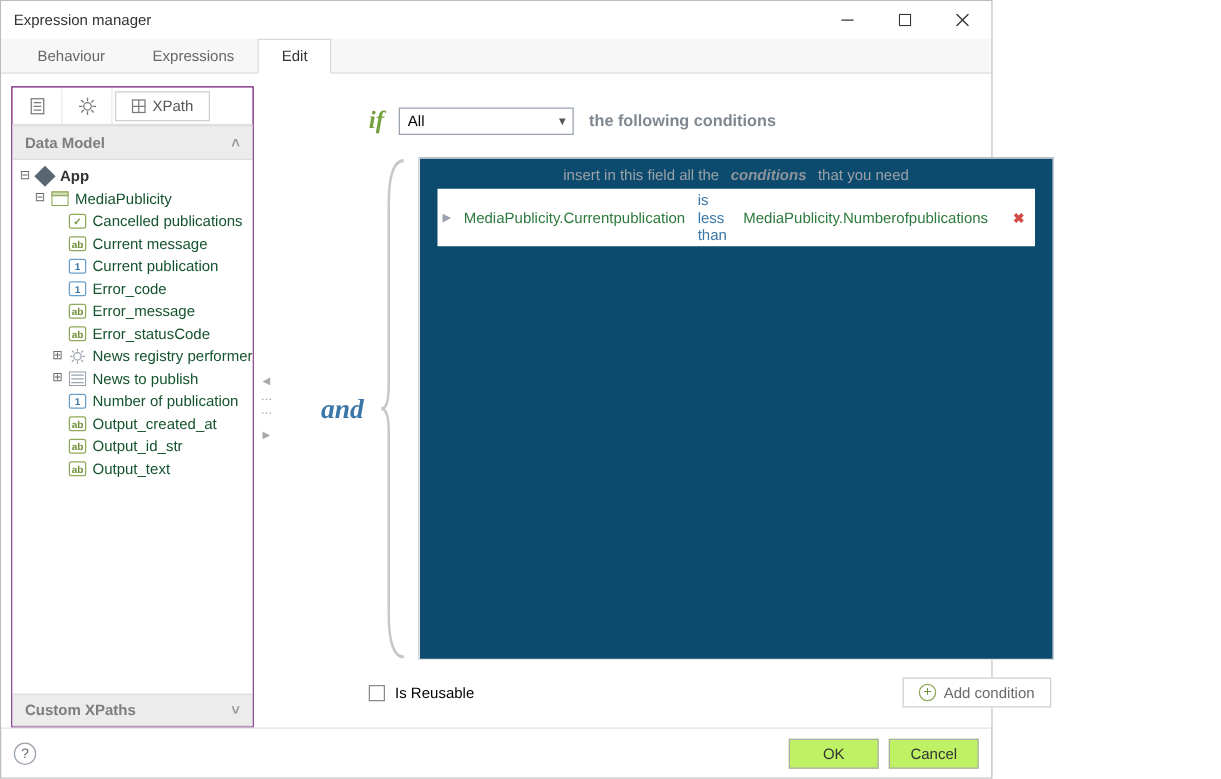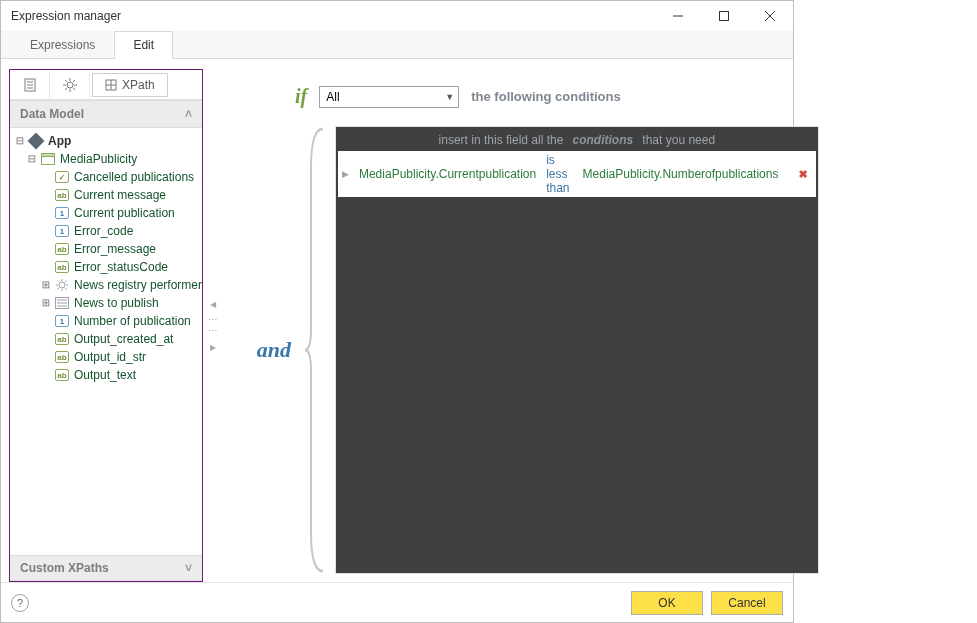--- a/index.html
+++ b/index.html
@@ -53,41 +53,41 @@
 .if-kw { font-family: Georgia, 'Times New Roman', serif; font-style: italic; font-weight: bold; font-size: 20px; color: #76a13f; text-align: right; }
 .combo { width: 140px; height: 22px; border: 1px solid #9aa3ad; background: #fff; display: flex; align-items: center; justify-content: space-between; padding: 0 4px 0 6px; cursor: pointer; }
 .combo .arrow { font-size: 9px; color: #555; }
 .following { color: #7f8790; font-weight: bold; font-size: 13px; }
 
 .and-block { flex: 1; display: flex; gap: 8px; min-height: 0; padding-left: 0; }
 .and-label { width: 60px; display: flex; align-items: center; justify-content: flex-end; padding-right: 4px; }
 .and-kw { font-family: Georgia, 'Times New Roman', serif; font-style: italic; font-weight: bold; font-size: 22px; color: #3a77a8; }
 .brace { width: 24px; }
 .brace svg { height: 100%; width: 100%; }
-.conditions-box { flex: 1; background: #404040; border: 1px solid #e2e2e2; padding: 4px 2px; display: flex; flex-direction: column; }
+.conditions-box { flex: 1; background: #0c4a6e; border: 1px solid #e2e2e2; padding: 4px 14px; display: flex; flex-direction: column; }
 .placeholder-row { text-align: center; color: #9ba2a8; font-size: 11px; padding: 2px 0; }
 .placeholder-row .em { font-style: italic; font-weight: bold; color: #8c949b; }
 .cond-row { display: flex; align-items: center; gap: 10px; background: #fff; padding: 2px 8px 2px 4px; margin: 2px 0; font-size: 11px; }
 .cond-row .handle { color: #9aa3ad; font-size: 9px; width: 10px; text-align: center; }
 .operand { color: #2d7a3d; }
 .operator { color: #3a77a8; }
 .cond-row .spacer { flex: 1; }
 .cond-row .del { color: #d24a43; font-weight: bold; cursor: pointer; font-size: 11px; }
 
 .footer-row { display: flex; align-items: center; padding: 14px 2px 8px 60px; gap: 8px; }
 .checkbox { width: 13px; height: 13px; border: 1px solid #8b8b8b; background: #fff; cursor: pointer; }
 .footer-row .spacer { flex: 1; }
 .add-btn { border: 1px solid #cfcfcf; background: #fff; padding: 4px 12px; display: flex; align-items: center; gap: 6px; color: #6a6a6a; cursor: pointer; }
 .plus-circ { width: 14px; height: 14px; border: 1px solid #8fa95a; border-radius: 50%; display: flex; align-items: center; justify-content: center; color: #6f9038; font-size: 11px; line-height: 1; }
 
 
 .bottombar { height: 40px; border-top: 1px solid #e2e2e2; display: flex; align-items: center; padding: 0 10px; gap: 8px; }
 .help { width: 18px; height: 18px; border: 1px solid #9aa3ad; border-radius: 50%; display: flex; align-items: center; justify-content: center; color: #6a6a6a; font-size: 11px; cursor: pointer; }
 .bottombar .spacer { flex: 1; }
-.btn { min-width: 72px; height: 24px; border: 1px solid #adadad; background: #fde047; display: flex; align-items: center; justify-content: center; cursor: pointer; color: #333; }
+.btn { min-width: 72px; height: 24px; border: 1px solid #adadad; background: #bef264; display: flex; align-items: center; justify-content: center; cursor: pointer; color: #333; }
 </style>
 </head>
 <body>
 
 <div class="window">
 
   <div class="titlebar">
     <span class="titlebar-title">Expression manager</span>
     <div class="titlebar-spacer"></div>
     <div class="titlebar-btn">
@@ -102,20 +102,21 @@
       </div>
     <div class="titlebar-btn close">
         <svg width="10" height="10" viewBox="0 0 10 10">
           <line x1="0" y1="0" x2="10" y2="10" stroke="currentColor" stroke-width="1"></line>
           <line x1="10" y1="0" x2="0" y2="10" stroke="currentColor" stroke-width="1"></line>
         </svg>
       </div>
   </div>
 
   <div class="tabs">
+    <div class="tab">Behaviour</div>
     <div class="tab">Expressions</div>
     <div class="tab active">Edit</div>
   </div>
 
   <div class="body">
 
     <div class="left-panel">
       <div class="left-toolbar">
         <div class="lt-btn">
           <svg width="14" height="14" viewBox="0 0 14 14">
@@ -319,20 +320,29 @@
             <span class="handle">▶</span>
             <span class="operand">MediaPublicity.Currentpublication</span>
             <span class="operator">is less than</span>
             <span class="operand">MediaPublicity.Numberofpublications</span>
             <span class="spacer"></span>
             <span class="del">✖</span>
           </div>
         </div>
       </div>
 
+      <div class="footer-row">
+        <span class="checkbox"></span>
+        <span>Is Reusable</span>
+        <span class="spacer"></span>
+        <div class="add-btn">
+          <span class="plus-circ">+</span>
+          <span>Add condition</span>
+        </div>
+      </div>
     </div>
 
   </div>
 
   <div class="bottombar">
     <div class="help">?</div>
     <div class="spacer"></div>
     <div class="btn">
         <span>OK</span>
       </div>

